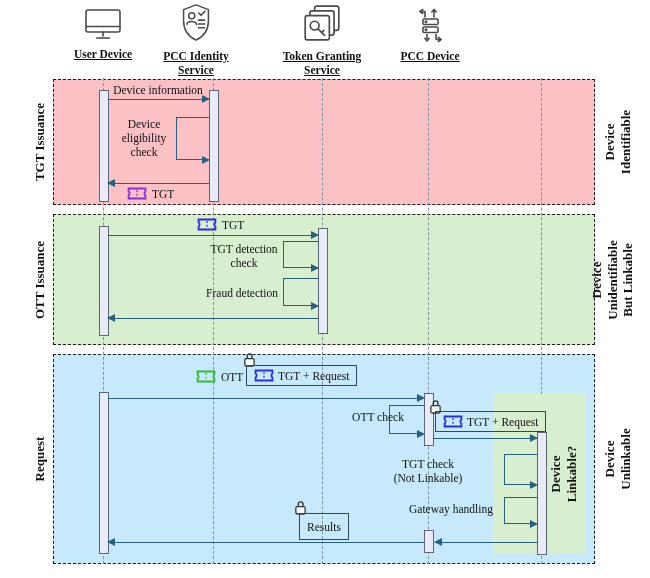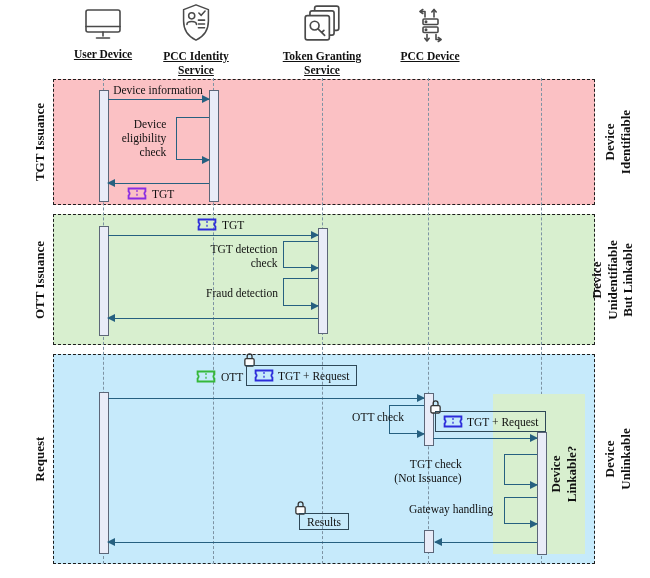--- a/index.html
+++ b/index.html
@@ -8,21 +8,21 @@
   .phase{position:absolute;border:1.6px dashed #1c1c1c;box-sizing:border-box;}
   .lifeline{position:absolute;width:0;border-left:1.3px dashed #7d93a3;}
   .bar{position:absolute;width:8px;background:var(--bar-fill);border:1px solid var(--bar-border);box-sizing:content-box;}
   .arrow{position:absolute;height:0;border-top:1.6px solid var(--arrow-color);}
   .arrow::after{content:"";position:absolute;width:0;height:0;top:-5px;}
   .arrow.r::after{right:-1px;border-left:8px solid var(--arrow-color);border-top:4.2px solid transparent;border-bottom:4.2px solid transparent;}
   .arrow.l::after{left:-1px;border-right:8px solid var(--arrow-color);border-top:4.2px solid transparent;border-bottom:4.2px solid transparent;}
   .loop{position:absolute;border:1.6px solid var(--arrow-color);border-right:none;box-sizing:border-box;}
   .loop::after{content:"";position:absolute;right:-1px;bottom:-5px;width:0;height:0;
                border-left:8px solid var(--arrow-color);border-top:4.2px solid transparent;border-bottom:4.2px solid transparent;}
-  .lbl{position:absolute;font-size:11.5px;line-height:1.22;white-space:pre-line;text-align:right;
+  .lbl{position:absolute;font-size:11.5px;line-height:1.22;white-space:pre-line;text-align:center;
        transform:translate(-50%,-50%);}
   .rowlbl{position:absolute;display:flex;align-items:center;gap:5px;font-size:11.5px;}
   .rot{position:absolute;font-size:13px;font-weight:bold;white-space:pre-line;text-align:center;line-height:1.2;
        transform:translate(-50%,-50%) rotate(-90deg);}
   .actor{position:absolute;width:120px;transform:translateX(-50%);text-align:center;text-decoration:underline;}
   .actor .alabel{font-size:11.5px;font-weight:bold;line-height:1.18;white-space:pre-line;margin-top:2px;}
   .actor svg{stroke:#4a4a4a;fill:none;stroke-width:1.6;stroke-linecap:round;stroke-linejoin:round;}
   .msgbox{position:absolute;border:1.2px solid #2e4857;display:flex;align-items:center;gap:4px;
           padding:3px 7px;font-size:11.5px;box-sizing:border-box;}
   .ticket{flex:none;}
@@ -187,30 +187,30 @@
     </svg>
     <span style="color:#111;">TGT + Request</span>
   </div>
   <div class="arrow r" style="left:432.5px;top:438px;width:104px;"></div>
 
   <div class="bar" style="left:536.5px;top:432px;height:121px;"></div>
   <div class="rot" style="left:564px;top:474px;">Device Linkable?</div>
 
   <div class="loop" style="left:504px;top:454px;width:33px;height:31px;"></div>
   <div class="lbl" style="left:428px;top:471px;">TGT check
-(Not Issuance)</div>
+(Not Linkable)</div>
 
   <div class="loop" style="left:504px;top:497px;width:33px;height:27px;"></div>
   <div class="lbl" style="left:451px;top:509px;">Gateway handling</div>
 
   <div class="bar" style="left:423.5px;top:530px;height:21px;"></div>
   <div class="arrow l" style="left:434.5px;top:542px;width:102px;"></div>
   <div class="arrow l" style="left:107.5px;top:542px;width:316px;"></div>
 
   <svg class="lock" style="left:294px;top:500px;" width="13" height="15" viewBox="0 0 14 16">
     <path d="M4.5 7 V4.6 A2.6 2.6 0 0 1 9.7 4.6 V7" fill="none" stroke="#333" stroke-width="1.4"></path>
     <rect x="2" y="7" width="10" height="8" rx="1.5" fill="#fdfdfd" stroke="#333" stroke-width="1.4"></rect>
   </svg>
-  <div class="msgbox" style="left:299px;top:513px;height:17px;">
+  <div class="msgbox" style="left:299px;top:513px;height:27px;">
     <span>Results</span>
   </div>
 
 </div>
 
 </body></html>

